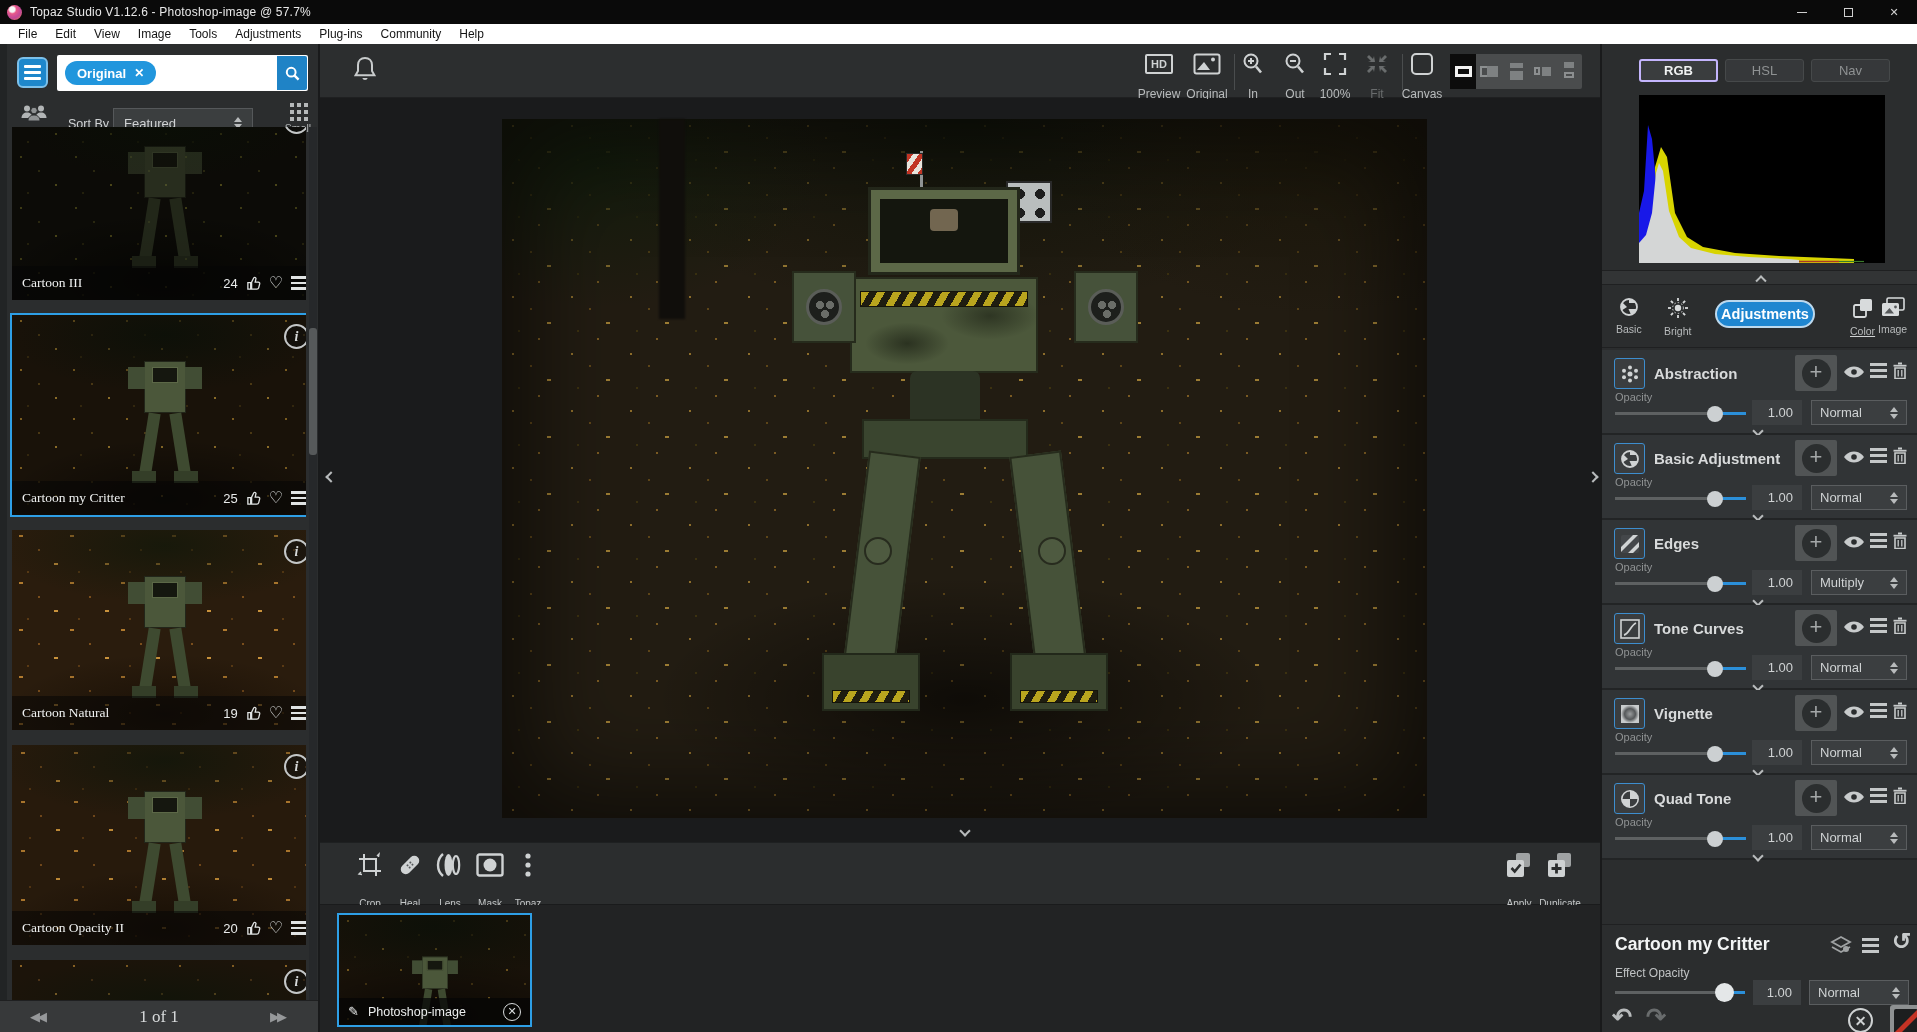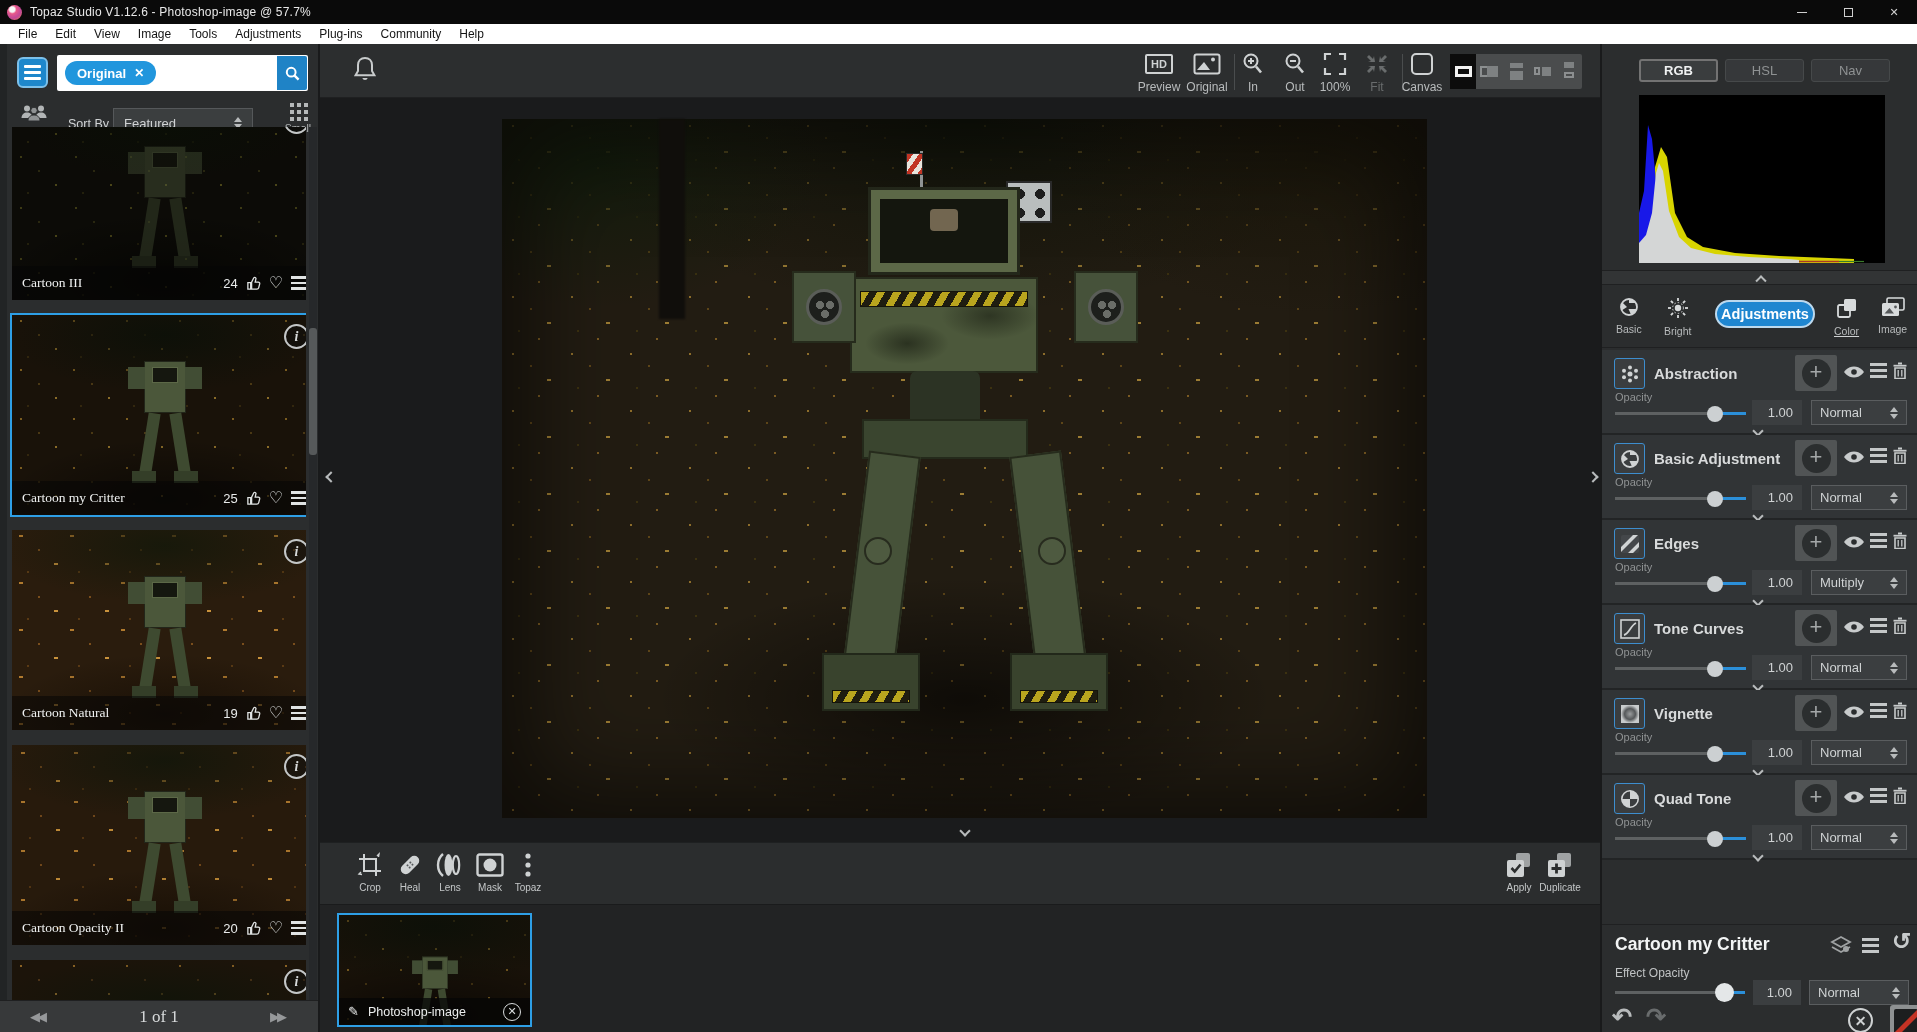--- a/index.html
+++ b/index.html
@@ -123,21 +123,21 @@
 .mm-legL{position:absolute;left:24px;top:70px;width:12px;height:60px;background:#3e4a30;transform:rotate(9deg)}
 .mm-legR{position:absolute;right:24px;top:70px;width:12px;height:60px;background:#3e4a30;transform:rotate(-9deg)}
 .mm-footL{position:absolute;left:12px;top:128px;width:24px;height:12px;background:#343e28}
 .mm-footR{position:absolute;right:12px;top:128px;width:24px;height:12px;background:#343e28}
 .art-dark .mini-mech{opacity:.45}
 
 
 #center{position:absolute;left:318px;top:44px;width:1282px;height:988px;background:#1a1b1c;border-left:2px solid #191a1b}
 #top-toolbar{position:absolute;left:0;top:0;width:1282px;height:54px;background:#2c2e2f;border-bottom:1px solid #1f2021}
 .bell{position:absolute;left:34px;top:12px}
-.tb-item{position:absolute;top:7px;width:50px;display:flex;flex-direction:column;align-items:center;gap:3px}
+.tb-item{position:absolute;top:7px;width:50px;display:flex;flex-direction:column;align-items:center;gap:10px}
 .tb-icon{height:26px;display:flex;align-items:center;justify-content:center}
 .tb-label{font-size:12px;color:#b8bbbc;white-space:nowrap}
 .tb-item.disabled .tb-label{color:#696c6d}
 .hd-badge{border:2px solid #cfd2d3;border-radius:2px;color:#cfd2d3;font-weight:bold;font-size:11px;padding:2px 4px}
 .tb-div{position:absolute;top:10px;width:1px;height:36px;background:#4a4d4e}
 .view-group{position:absolute;left:1130px;top:10px;width:132px;height:35px;background:#4a4c4d;border-radius:2px;display:flex}
 .vm-btn{width:26.4px;height:35px;display:flex;align-items:center;justify-content:center;position:relative}
 .vm-btn.active{background:#0c0c0c}
 .vm-a{width:17px;height:11px;border:3px solid #f2f2f2}
 .vm-r1{width:12px;height:11px;border:2px solid #8c8f90;position:absolute;left:4px;top:12px}
@@ -192,39 +192,39 @@
 .leg{position:absolute;top:298px;width:52px;height:212px;background:#465239;border:2px solid #262b1c}
 .leg.l{left:56px;transform:rotate(7deg)}
 .leg.r{right:56px;transform:rotate(-7deg)}
 .knee{position:absolute;top:382px;width:28px;height:28px;border-radius:50%;background:#4e5a40;border:2px solid #272b1e}
 .knee.l{left:64px}.knee.r{right:64px}
 .foot{position:absolute;top:498px;width:98px;height:58px;background:#39432d;border:2px solid #22281a}
 .foot.l{left:22px}.foot.r{right:22px}
 .foot .hazard{top:auto;bottom:6px;height:13px}
 .canvas-chev{position:absolute;color:#cfd2d3;z-index:5}
 #toolsbar{position:absolute;left:0;top:798px;width:1282px;height:62px;background:#2b2d2e;border-top:1px solid #1e2021}
-.tool-item{position:absolute;top:8px;width:44px;display:flex;flex-direction:column;align-items:center;gap:3px}
+.tool-item{position:absolute;top:8px;width:44px;display:flex;flex-direction:column;align-items:center;gap:19px}
 .tool-icon{height:28px;display:flex;align-items:center;justify-content:center}
 .tool-label{font-size:10px;color:#c4c7c8;white-space:nowrap}
 #filmstrip{position:absolute;left:0;top:861px;width:1282px;height:127px;background:#222324}
 .film-thumb{position:absolute;left:17px;top:8px;width:195px;height:114px;border:2px solid #2e9fe6;overflow:hidden;background:#14100a}
 .film-thumb .mini-mech{transform:translateX(-50%) scale(.62);top:2%}
 .film-strip-label{position:absolute;left:0;bottom:0;width:100%;height:27px;background:rgba(5,5,5,.75);
   display:flex;align-items:center;gap:9px;padding:0 9px;z-index:3}
 .film-name{font-size:12.5px;color:#eceeee}
 .pencil{color:#eceeee;font-size:13px}
 .circle-x{margin-left:auto;width:18px;height:18px;border-radius:50%;border:1.5px solid #d8dbdc;color:#d8dbdc;
   display:flex;align-items:center;justify-content:center;font-size:11px;line-height:1}
 
 
 #rightpanel{position:absolute;left:1600px;top:44px;width:317px;height:988px;background:#2b2d2e;border-left:2px solid #191a1b}
 .tabs{position:absolute;left:37px;top:15px;display:flex;gap:7px}
 .tab{width:79px;height:23px;display:flex;align-items:center;justify-content:center;font-size:13px;
   background:#36383a;border:1px solid #46494a;border-radius:3px;color:#8f9293}
-.tab.active{background:#3a3d3e;border:2px solid #737373;color:#f0f2f2;font-weight:bold}
+.tab.active{background:#3a3d3e;border:2px solid #c4b5fd;color:#f0f2f2;font-weight:bold}
 .histogram{position:absolute;left:37px;top:51px;width:246px;height:168px;background:#000}
 .collapse-bar{position:absolute;left:0;top:226px;width:317px;height:15px;background:#323435;
   border-top:1px solid #1f2021;border-bottom:1px solid #1f2021;display:flex;align-items:center;justify-content:center}
 .chev{width:8px;height:8px;border-right:2px solid #b8bbbc;border-bottom:2px solid #b8bbbc;display:inline-block}
 .chev.up{transform:rotate(-135deg) translate(-2px,-2px)}
 .chev.down{transform:rotate(45deg)}
 .chev.left{transform:rotate(135deg)}
 .chev.right{transform:rotate(-45deg)}
 .categories{position:absolute;left:0;top:248px;width:317px;height:56px;border-bottom:1px solid #1f2021}
 .cat-item{position:absolute;top:5px;display:flex;flex-direction:column;align-items:center;gap:3px}
@@ -770,21 +770,21 @@
                 <line x1="18" y1="11" x2="21" y2="11"></line>
                 <line x1="3.9" y1="3.9" x2="6" y2="6"></line>
                 <line x1="16" y1="16" x2="18.1" y2="18.1"></line>
                 <line x1="3.9" y1="18.1" x2="6" y2="16"></line>
                 <line x1="16" y1="6" x2="18.1" y2="3.9"></line>
               </g>
             </svg></span>
           <span class="cat-label">Bright</span>
         </span>
         <span class="cat-pill">Adjustments</span>
-        <span class="cat-item" style="left: 232px; text-decoration: underline;">
+        <span class="cat-item" style="left: 248px; text-decoration: underline;">
           <span><svg width="22" height="22" viewBox="0 0 22 22">
               <rect x="8" y="2" width="12" height="12" rx="1.5" fill="#d8dbdc"></rect>
               <rect x="2" y="8" width="12" height="12" rx="1.5" fill="none" stroke="#d8dbdc" stroke-width="1.8"></rect>
             </svg></span>
           <span class="cat-label">Color</span>
         </span>
         <span class="cat-item" style="left: 276px;">
           <span><svg width="24" height="20" viewBox="0 0 24 20">
               <rect x="6" y="1" width="17" height="12" rx="1.5" fill="none" stroke="#d8dbdc" stroke-width="1.6"></rect>
               <rect x="1" y="6" width="17" height="13" rx="1.5" fill="#d8dbdc"></rect>

